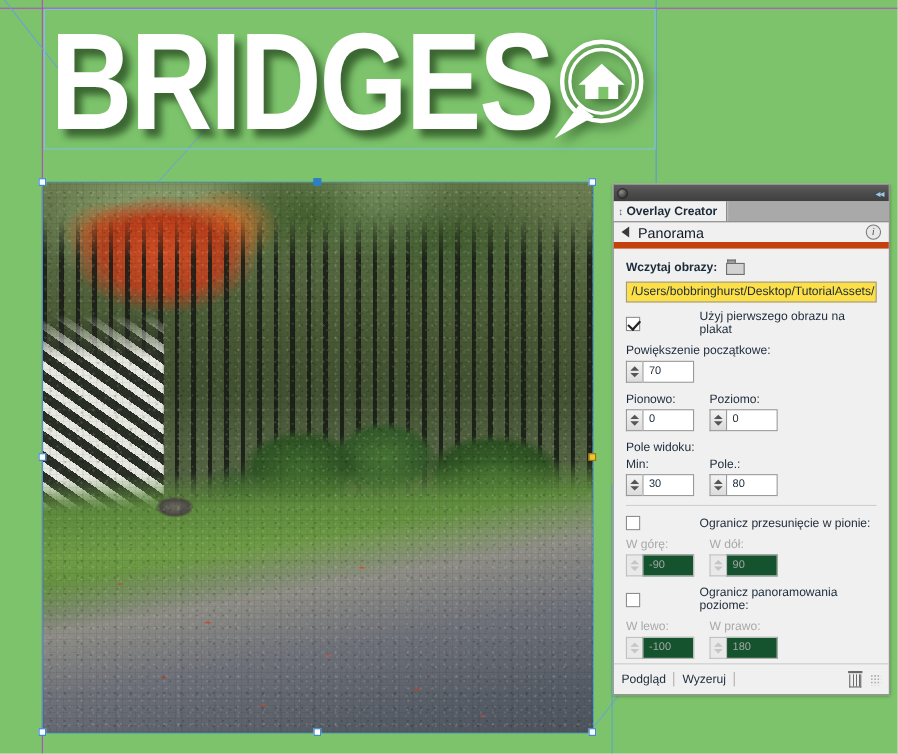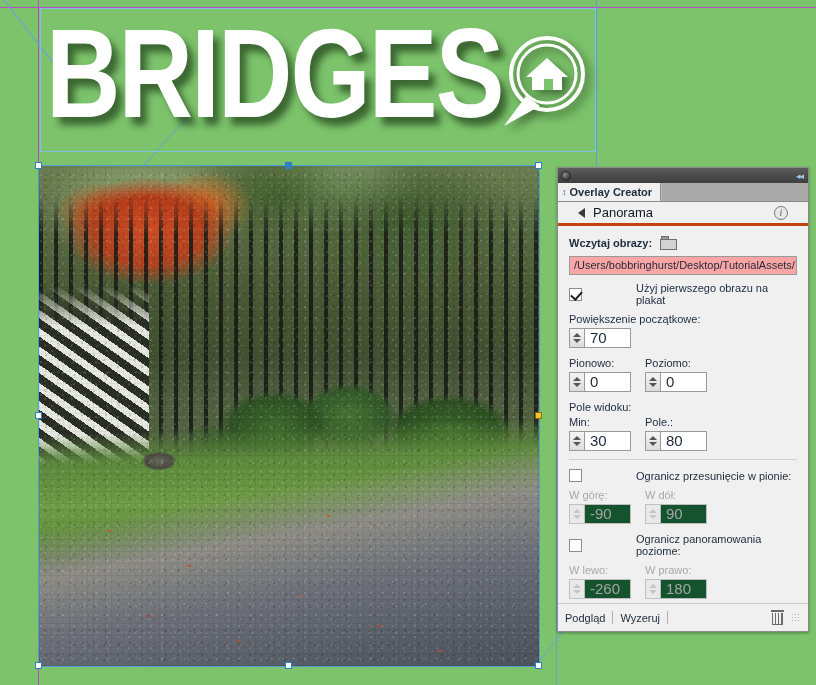--- a/index.html
+++ b/index.html
@@ -21,21 +21,21 @@
   .guide-v, .guide-h { position: absolute; background: #b44cc4; }
   .guide-v { width: 1px; top: 0; bottom: 0; }
   .guide-h { height: 1px; left: 0; right: 0; }
   .guide-blue-v { position: absolute; width: 1px; top: 0; bottom: 0; background: #5b9bd8; }
   .diag { position: absolute; height: 1px; background: #6aa0d8; transform-origin: 0 0; }
 
   
   #headline-box {
     position: absolute;
     left: 40px; top: 8px;
-    width: 556px; height: 144px;
+    width: 556px; height: 128px;
   }
   #headline-frame {
     position: absolute; inset: 0;
     border: 1px solid #7fc2e0;
   }
   #headline-text {
     position: absolute;
     left: 6px; top: -12px;
     font-family: "Liberation Sans Narrow", "Liberation Sans", sans-serif;
     font-size: 112px;
@@ -193,23 +193,23 @@
     display: flex; align-items: center; gap: 3px;
     font-size: 11px; font-weight: bold;
     color: #1c2a3a;
     border-right: 1px solid #8b8b8b;
   }
   .tab-grip { font-size: 9px; color: #4a5a6a; }
   .tab-filler { flex: 1; background: #a9a9a9; border-left: 1px solid #bdbdbd; }
 
   #panel-subhead {
     display: flex; align-items: center;
-    height: 24px; padding: 0 20px;
+    height: 24px; padding: 0 7px;
     gap: 8px;
-    border-bottom: 3px solid #c2410c;
+    border-bottom: 6px solid #c2410c;
   }
   .back-arrow {
     width: 0; height: 0;
     border-top: 5px solid transparent;
     border-bottom: 5px solid transparent;
     border-right: 7px solid #3a3a3a;
     cursor: pointer;
   }
   #panel-subhead .sub-title { font-size: 13px; flex: 1; color: #101820; }
   .info-icon {
@@ -236,21 +236,21 @@
     position: absolute; left: 1px; top: 0; width: 8px; height: 3px;
     background: #9a9a9a; border: 1px solid #6f6f6f; border-bottom: none;
   }
   .folder-icon .f-body {
     position: absolute; left: 0; top: 3px; width: 17px; height: 11px;
     background: #d2d2d2; border: 1px solid #6f6f6f;
   }
 
   .textfield {
     width: 100%; height: 19px;
-    background: #fca5a5;
+    background: #fde047;
     border: 1px solid #9a9a9a;
     padding: 0 4px;
     font-size: 11px;
     color: #1c2a3a;
     line-height: 17px;
     overflow: hidden; white-space: nowrap;
     font-family: "Liberation Sans", sans-serif;
   }
 
   .checkrow { display: flex; align-items: center; gap: 6px; margin: 7px 0; }
@@ -288,21 +288,21 @@
   .arrows .dn {
     width: 0; height: 0;
     border-left: 4px solid transparent; border-right: 4px solid transparent;
     border-top: 4px solid #555;
   }
   .stepper .val {
     flex: 1;
     background: #ffffff;
     border: 1px solid #9a9a9a;
     padding-left: 5px;
-    font-size: 15px; line-height: 18px;
+    font-size: 10px; line-height: 18px;
     color: #1c2a3a;
   }
   .stepper.disabled .arrows { background: #e4e4e4; opacity: .55; }
   .stepper.disabled .arrows .up { border-bottom-color: #a5a5a5; }
   .stepper.disabled .arrows .dn { border-top-color: #a5a5a5; }
   .stepper.disabled .val { background: #14532d; color: #a5a5a5; border-color: #bdbdbd; }
 
   .divider { height: 1px; background: #cfcfcf; margin: 8px 0 9px 0; }
 
   #panel-footer {
@@ -514,21 +514,21 @@
         <span class="ck-label">Ogranicz panoramowania poziome:</span>
       </div>
       <div class="row">
         <div class="col">
           <div class="field-label dim">W lewo:</div>
           <div class="stepper disabled">
             <span class="arrows">
                 <span class="up"></span>
                 <span class="dn"></span>
               </span>
-            <span class="val">-260</span>
+            <span class="val">-100</span>
           </div>
         </div>
         <div class="col">
           <div class="field-label dim">W prawo:</div>
           <div class="stepper disabled">
             <span class="arrows">
                 <span class="up"></span>
                 <span class="dn"></span>
               </span>
             <span class="val">180</span>

